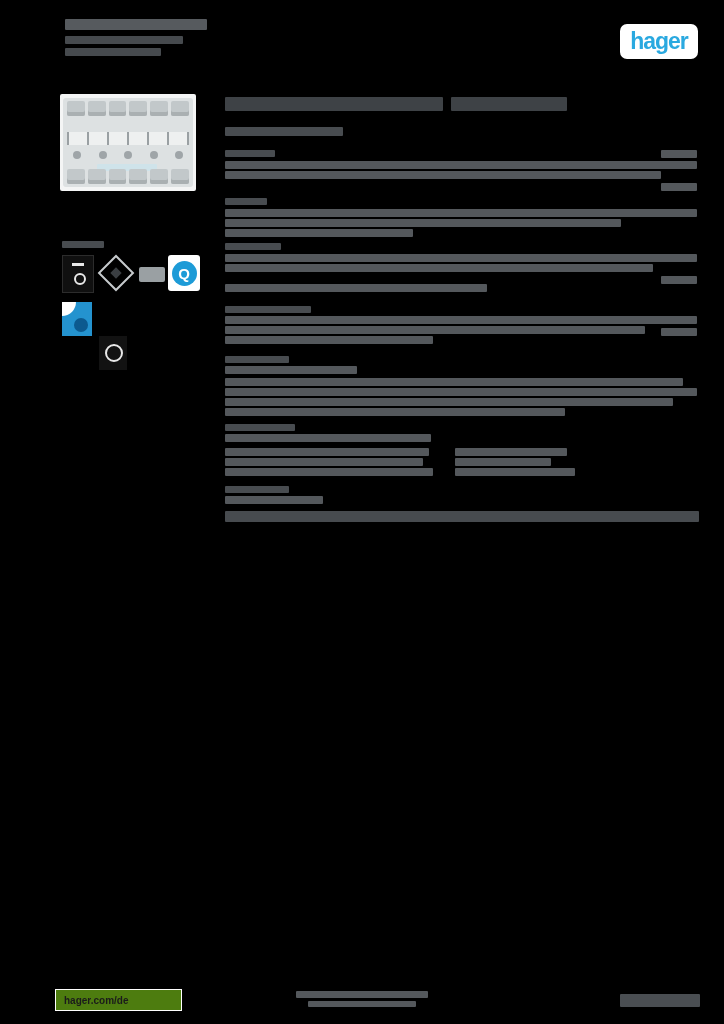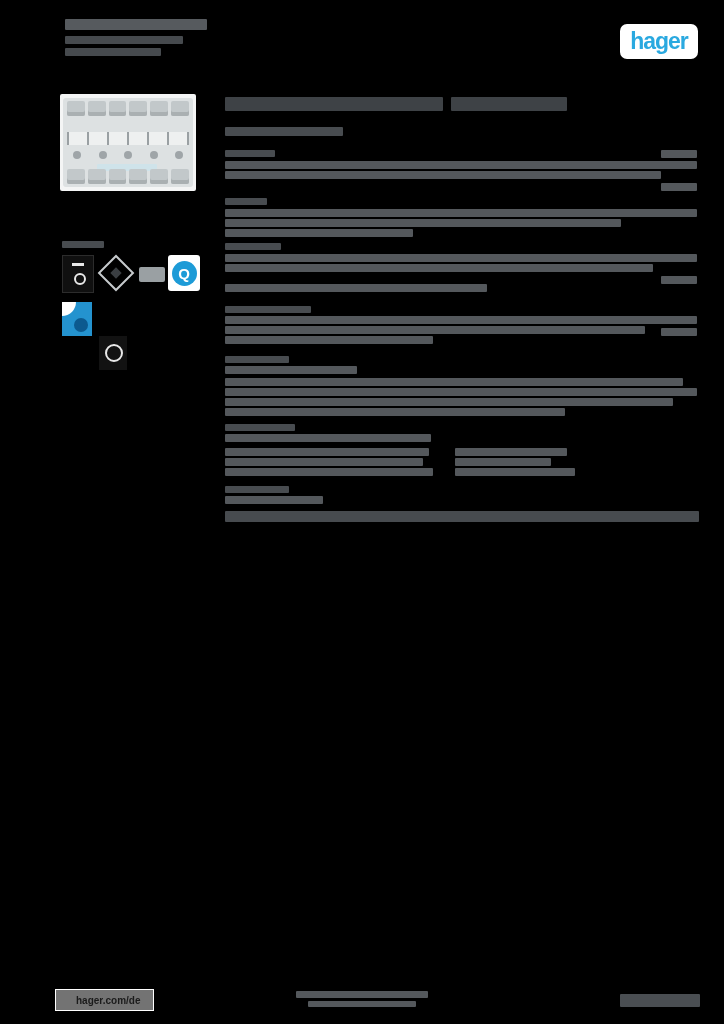--- a/index.html
+++ b/index.html
@@ -38,22 +38,22 @@
   .smallrect{position:absolute;background:#9aa0a3;border-radius:2px;}
   .qbox{background:#ffffff;border-radius:3px;}
   .qcircle{width:25px;height:25px;border-radius:50%;background:#1d9bd7;color:#fff;display:flex;
            align-items:center;justify-content:center;font-weight:bold;font-size:15px;}
   .bluebox{background:#2493cf;position:relative;overflow:hidden;}
   .bluebox .wedge{position:absolute;top:0;left:0;width:14px;height:14px;background:#ffffff;border-bottom-right-radius:14px;}
   .bluebox .ring{position:absolute;bottom:4px;right:4px;width:14px;height:14px;border-radius:50%;background:#0c5a8f;}
   .blackround{background:#121212;position:relative;}
   .blackround .ring{position:absolute;top:8px;left:6px;width:14px;height:14px;border:2px solid #e8e8e8;border-radius:50%;}
   
-  .site-box{position:absolute;left:55px;top:989px;width:99px;height:22px;background:#737373;
-            display:flex;align-items:center;padding-left:20px;box-sizing:border-box;border:1px solid #ffffff;}
+  .site-box{position:absolute;left:55px;top:989px;width:127px;height:22px;background:#4d7c0f;
+            display:flex;align-items:center;padding-left:8px;box-sizing:border-box;border:1px solid #ffffff;}
   .site-box span{color:#1b1b1b;font-size:10px;font-weight:bold;}
 </style>
 </head>
 <body>
 
 <div class="page">
 
   <i class="bar head" style="left:65px;top:19px;width:142px;height:11px;"></i>
   <i class="bar" style="left:65px;top:36px;width:118px;background:#464a4e;"></i>
   <i class="bar" style="left:65px;top:48px;width:96px;background:#464a4e;"></i>

